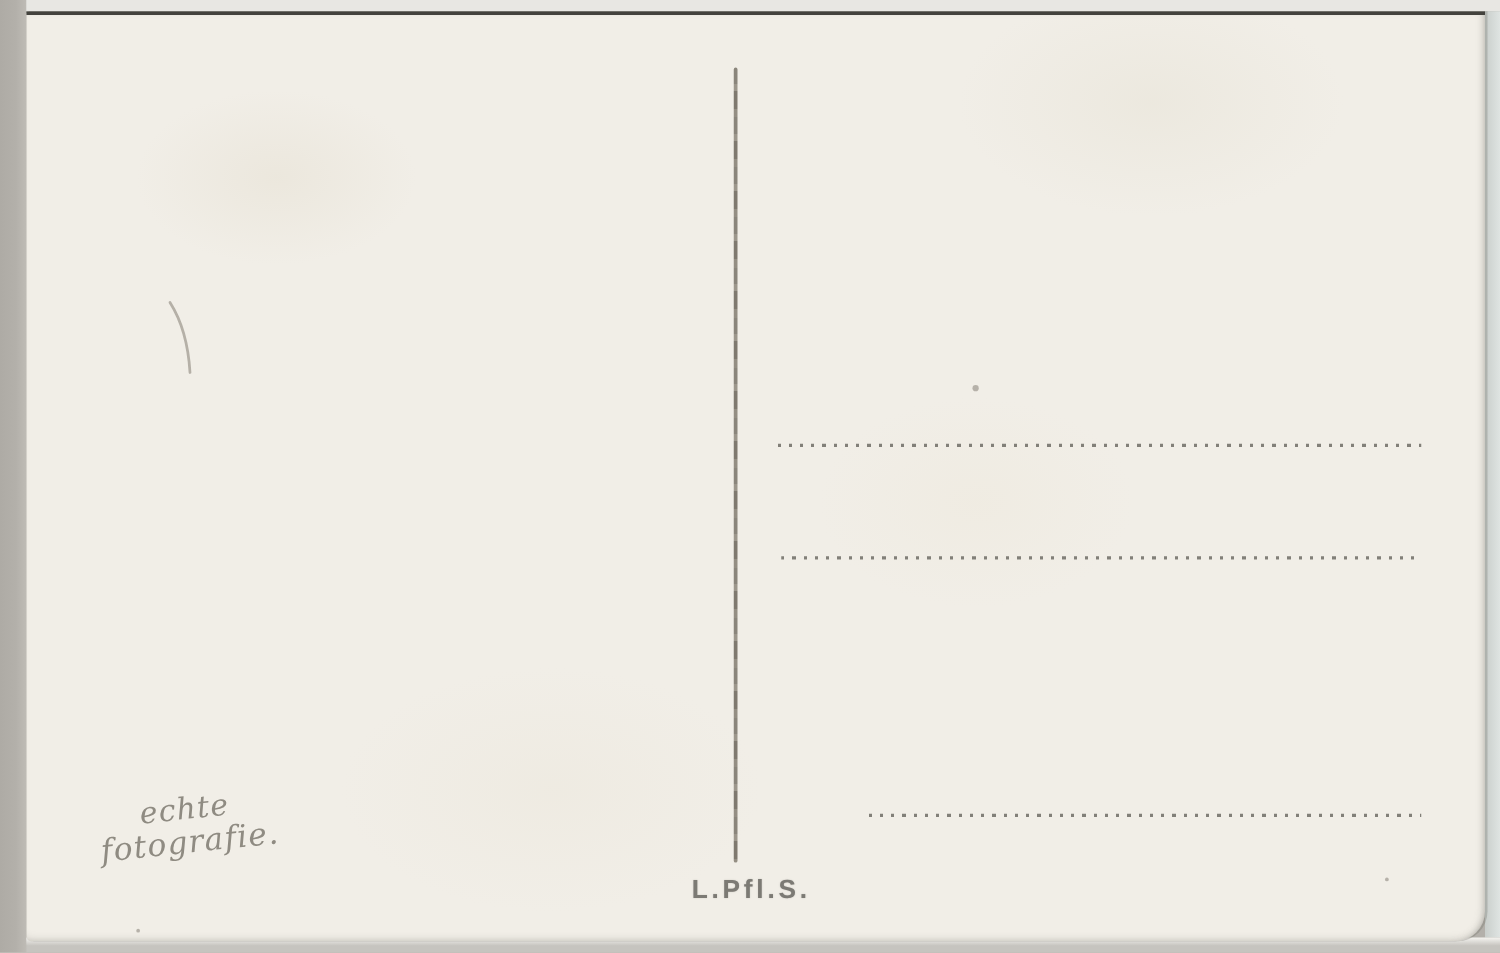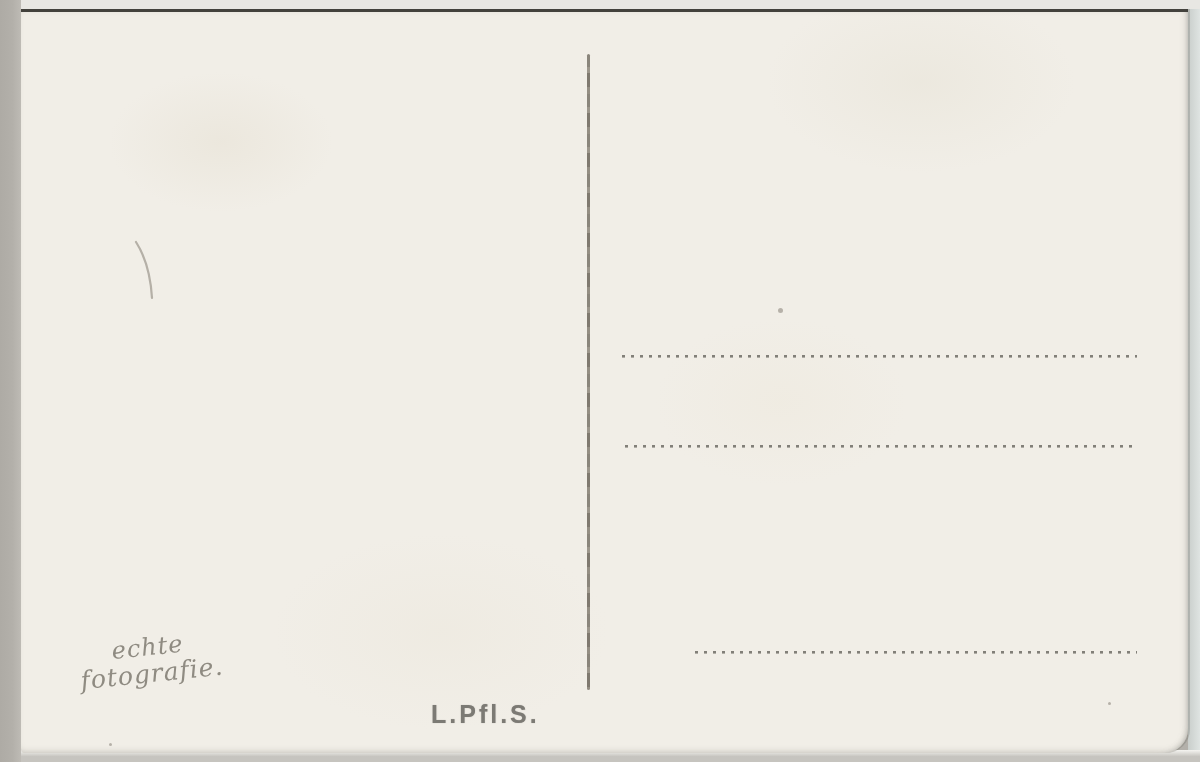--- a/index.html
+++ b/index.html
@@ -91,24 +91,24 @@
     font-family: "DejaVu Serif", serif;
     font-style: italic;
     line-height: 1.1;
   }
   .hw1 { font-size: 24px; padding-left: 34px; letter-spacing: 1px; }
   .hw2 { font-size: 25px; letter-spacing: 1px; }
   
   .publisher {
     position: absolute;
     left: 410px; top: 688px; width: 340px;
-    text-align: left;
+    text-align: center;
     color: var(--publisher_text, #7c7a74);
     font-family: "Liberation Sans", sans-serif;
-    font-size: 25px;
+    font-size: 21px;
     font-weight: 600;
     letter-spacing: 3px;
     text-shadow: 0 0 1px rgba(124,122,116,.5);
   }
   .pencil { position: absolute; left: 105px; top: 222px; }
   .speck {
     position: absolute; width: 4px; height: 4px; border-radius: 50%;
     background: rgba(150,145,135,.65);
   }
   .speck.s1 { left: 757px; top: 296px; width: 5px; height: 5px; }

